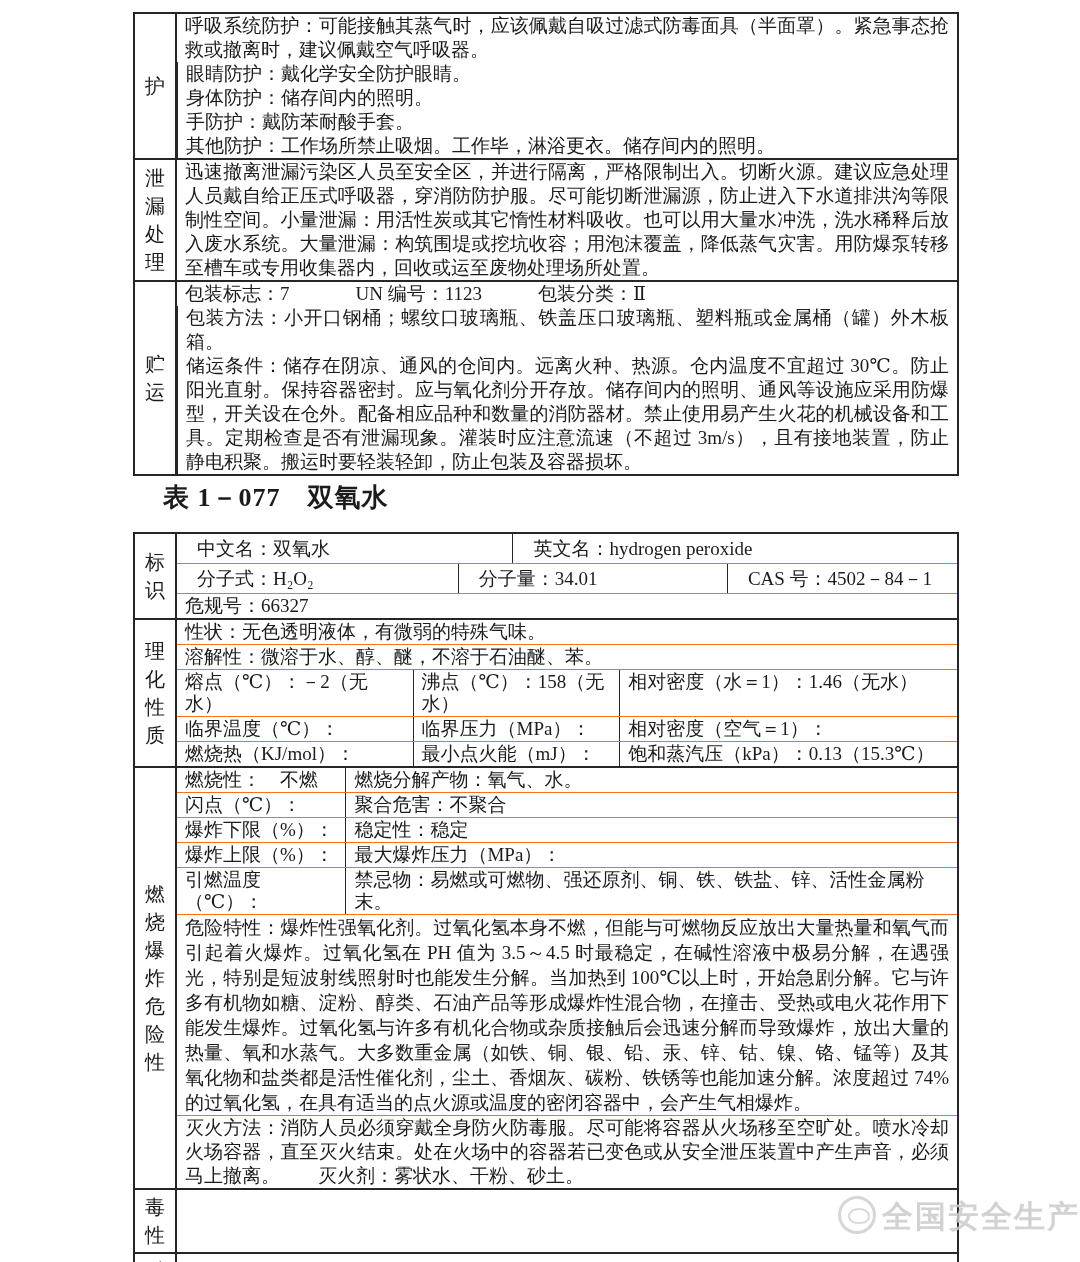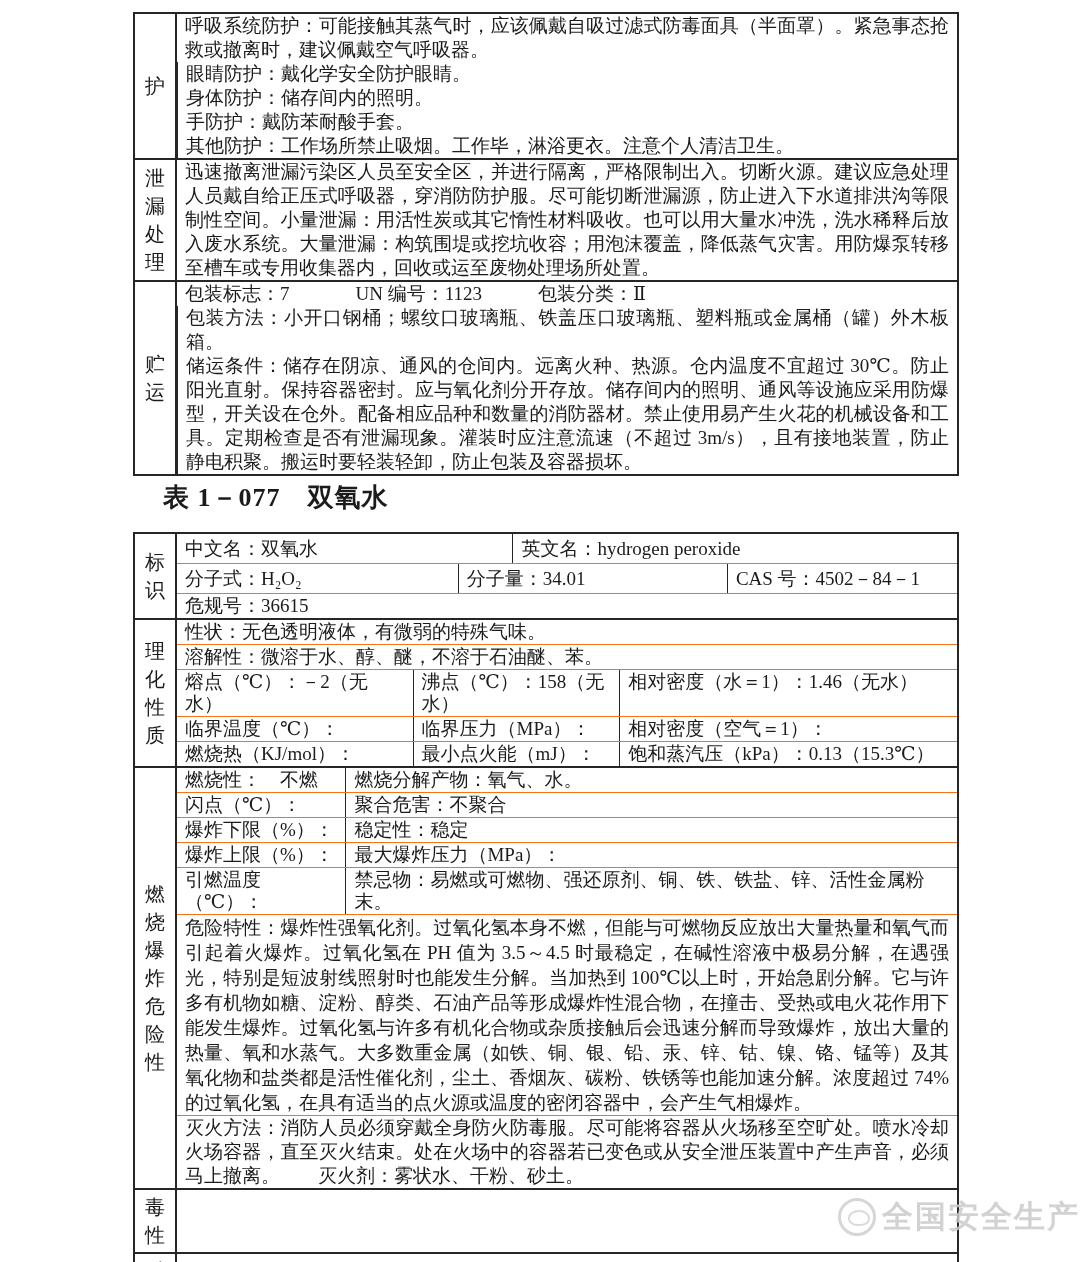--- a/index.html
+++ b/index.html
@@ -23,21 +23,21 @@
   }
   .vlabel {
     width:22px; word-break:break-all; text-align:center;
     font-size:20px; line-height:28px;
   }
   .sect-body { flex:1; display:flex; flex-direction:column; min-width:0; }
 
   .row { display:flex; border-top:1px solid #f97316; }
   .row:first-child { border-top:none; }
   .cell {
-    box-sizing:border-box; padding:2px 8px; font-size:19px; line-height:25px;
+    box-sizing:border-box; padding:2px 20px; font-size:19px; line-height:25px;
     border-left:1px solid #262626; min-width:0;
   }
   .cell:first-child { border-left:none; }
   .grow { flex:1; }
   .para { text-align:justify; line-height:24px; padding:0 8px; }
   .hazard-para { line-height:25px; }
 
   
   .w-cn   { flex:0 0 43.0%; }
   .w-f1   { flex:0 0 36.0%; }
@@ -52,21 +52,21 @@
 
   .gap-un    { margin-left:66px; }
   .gap-class { margin-left:56px; }
 
   .doc-title {
     position:absolute; left:163px; top:480px;
     font-size:26px; font-weight:bold; letter-spacing:1px;
   }
 
   .watermark {
-    position:absolute; left:838px; top:1196px; display:flex; align-items:center;
+    position:absolute; left:838px; top:1196px; display:flex; 
     gap:6px; opacity:0.85; z-index:5; pointer-events:none;
   }
   .wm-logo {
     width:38px; height:38px; border:3px solid #cfcfcf; border-radius:50%;
     box-sizing:border-box; position:relative; background:rgba(255,255,255,0.15);
   }
   .wm-logo::after {
     content:""; position:absolute; left:7px; top:9px; width:18px; height:12px;
     border:2px solid #d4d4d4; border-radius:50% 50% 45% 45%;
   }
@@ -84,21 +84,21 @@
 
     <div class="sect">
       <div class="sect-label">
         <div class="vlabel">护</div>
       </div>
       <div class="sect-body">
         <div class="cell para">呼吸系统防护：可能接触其蒸气时，应该佩戴自吸过滤式防毒面具（半面罩）。紧急事态抢救或撤离时，建议佩戴空气呼吸器。</div>
         <div class="cell para" style="border-top:none;">眼睛防护：戴化学安全防护眼睛。</div>
         <div class="cell para">身体防护：储存间内的照明。</div>
         <div class="cell para">手防护：戴防苯耐酸手套。</div>
-        <div class="cell para">其他防护：工作场所禁止吸烟。工作毕，淋浴更衣。注意个人清洁卫生。</div>
+        <div class="cell para">其他防护：工作场所禁止吸烟。工作毕，淋浴更衣。储存间内的照明。</div>
       </div>
     </div>
 
     <div class="sect">
       <div class="sect-label">
         <div class="vlabel">泄漏处理</div>
       </div>
       <div class="sect-body">
         <div class="cell para grow">迅速撤离泄漏污染区人员至安全区，并进行隔离，严格限制出入。切断火源。建议应急处理人员戴自给正压式呼吸器，穿消防防护服。尽可能切断泄漏源，防止进入下水道排洪沟等限制性空间。小量泄漏：用活性炭或其它惰性材料吸收。也可以用大量水冲洗，洗水稀释后放入废水系统。大量泄漏：构筑围堤或挖坑收容；用泡沫覆盖，降低蒸气灾害。用防爆泵转移至槽车或专用收集器内，回收或运至废物处理场所处置。</div>
       </div>
@@ -131,21 +131,21 @@
         <div class="row">
           <div class="cell w-cn">中文名：双氧水</div>
           <div class="cell grow">英文名：hydrogen peroxide</div>
         </div>
         <div class="row">
           <div class="cell w-f1">分子式：H₂O₂</div>
           <div class="cell w-f2">分子量：34.01</div>
           <div class="cell grow">CAS 号：4502－84－1</div>
         </div>
         <div class="row compact">
-          <div class="cell grow">危规号：36615</div>
+          <div class="cell grow">危规号：66327</div>
         </div>
       </div>
     </div>
 
     <div class="sect">
       <div class="sect-label">
         <div class="vlabel">理化性质</div>
       </div>
       <div class="sect-body">
         <div class="row compact">

